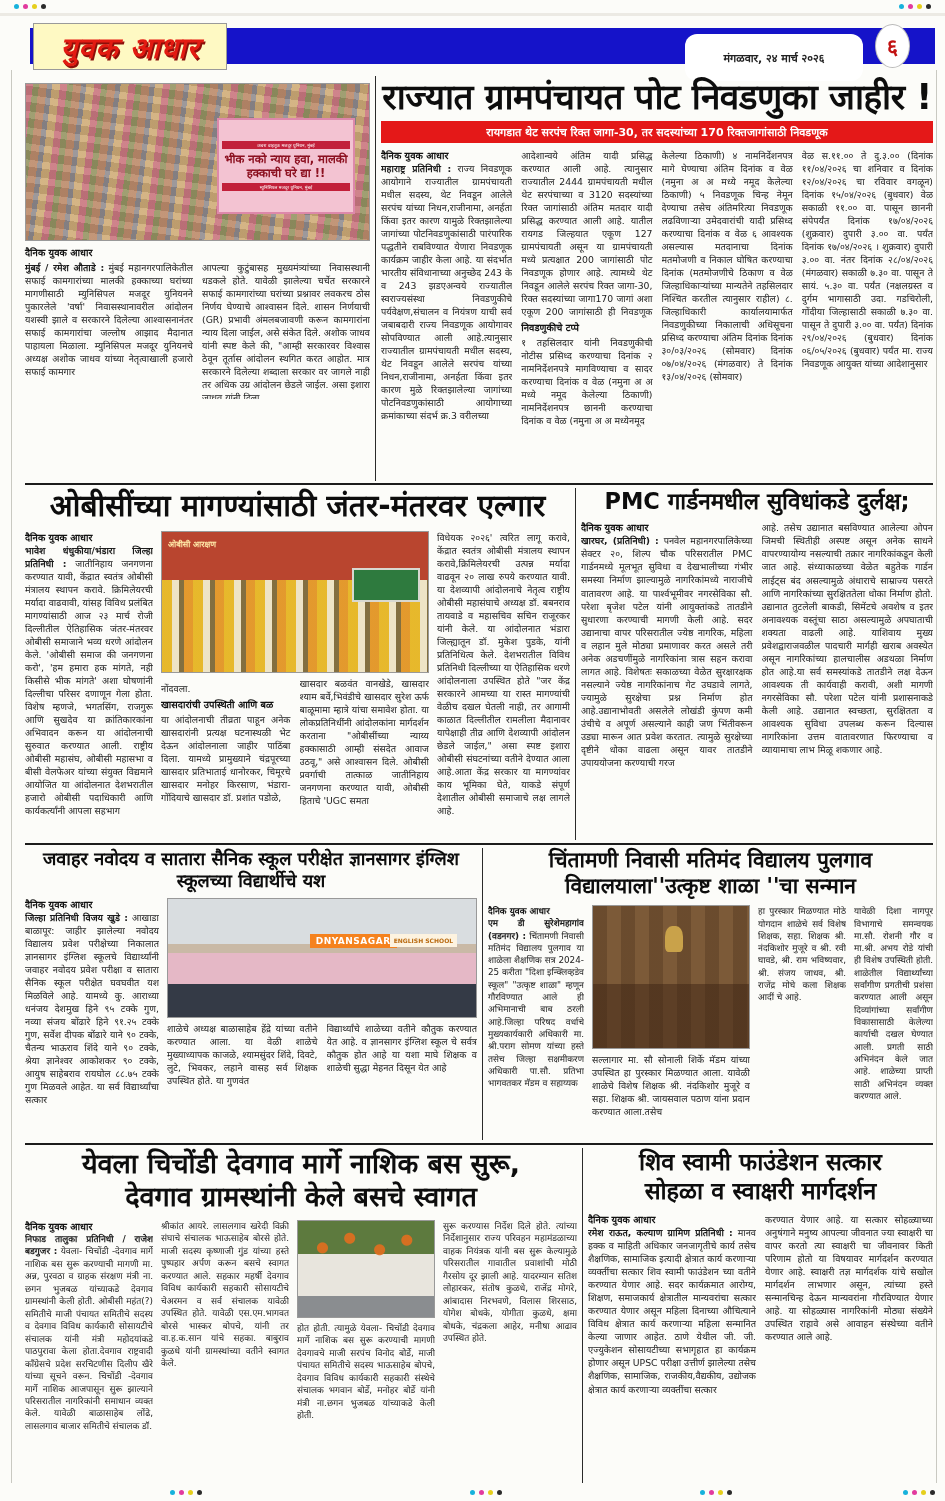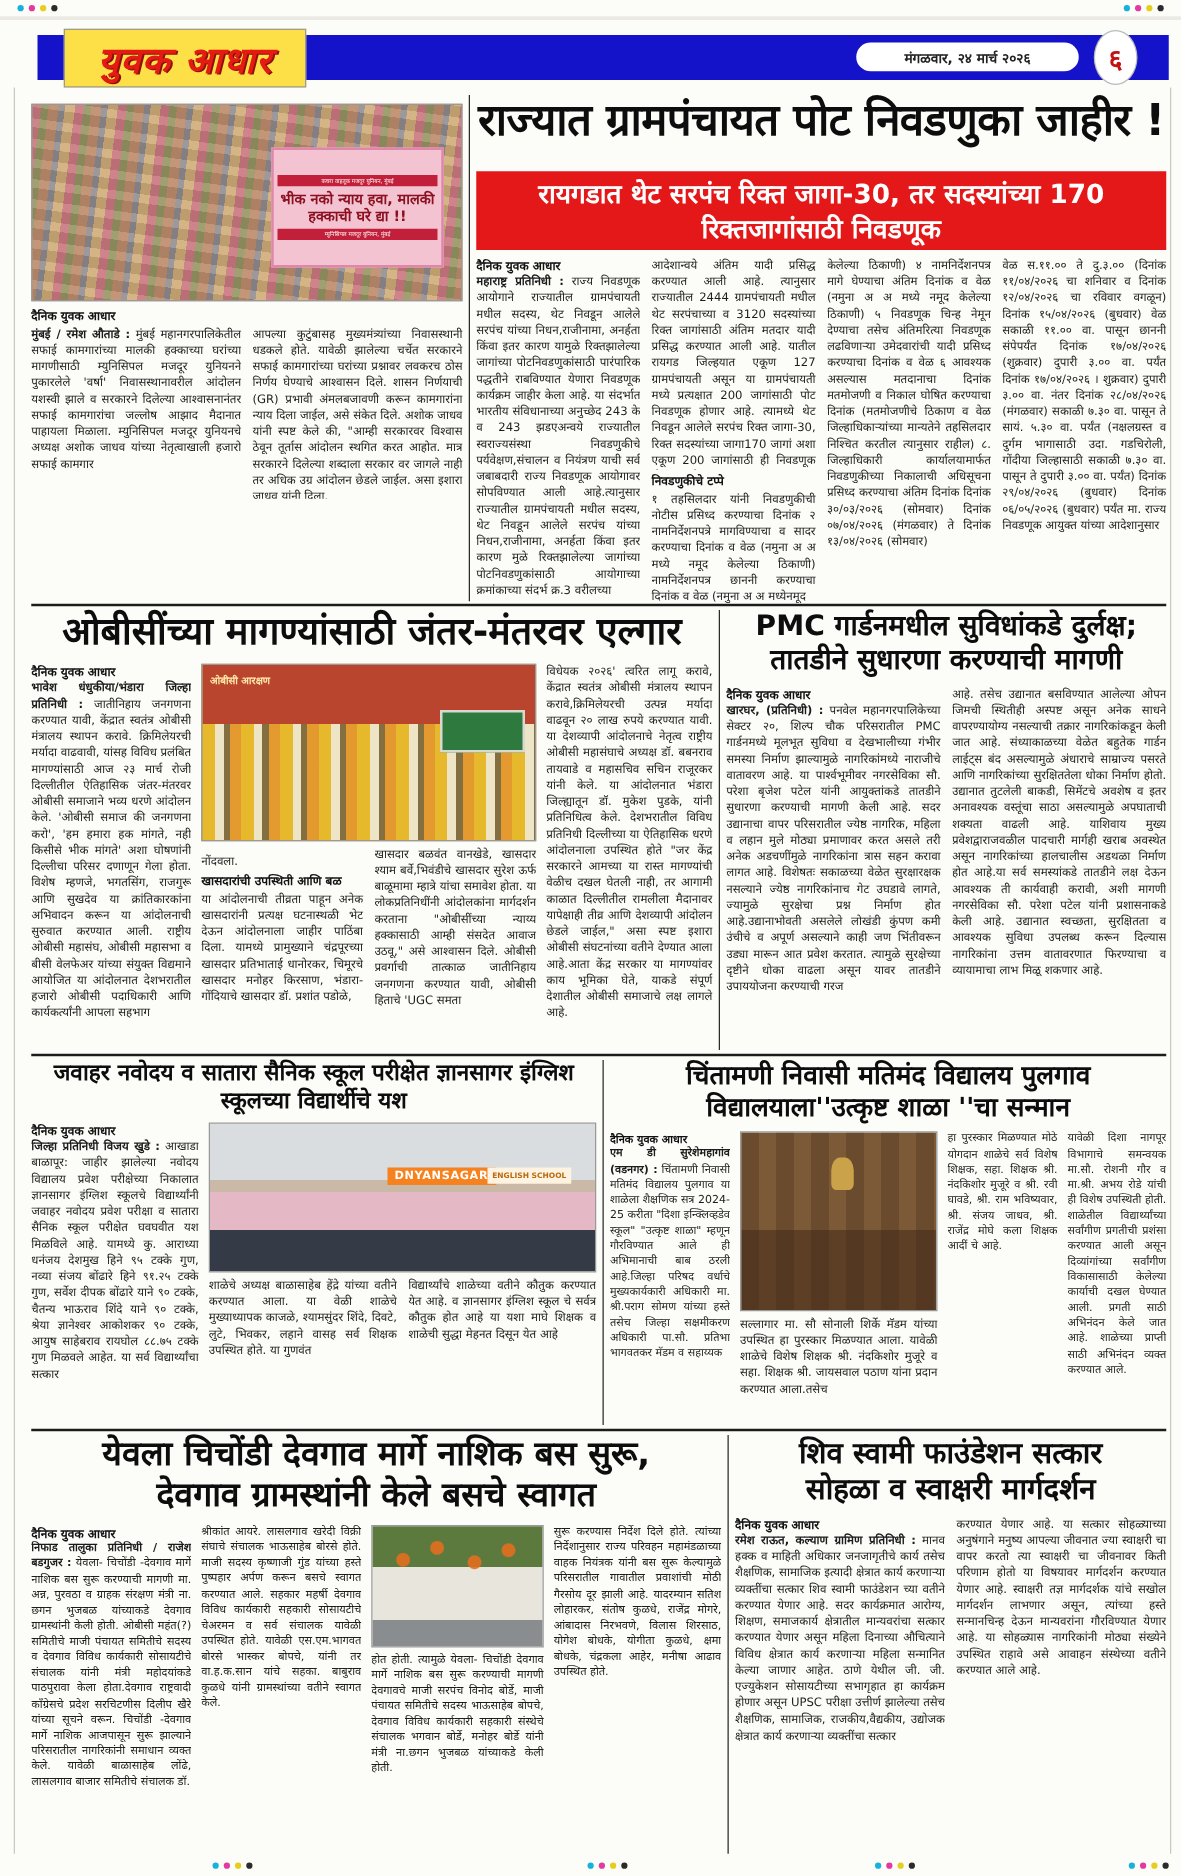--- a/index.html
+++ b/index.html
@@ -4,27 +4,27 @@
 <style>
   html,body{margin:0;padding:0;background:#e8e8e4;}
   .page{position:relative;width:945px;height:1501px;background:#fcfcf9;margin:0 auto;
         font-family:"DejaVu Sans",sans-serif;color:#111;overflow:hidden;}
   .edge{position:absolute;top:70px;bottom:18px;width:1px;background:#c9c9c2;}
   .edge.l{left:11px}.edge.r{right:8px}
 
   
   .topstrip{position:absolute;left:0;top:13px;width:945px;height:3px;background:#eceae4;}
   .masthead{position:absolute;left:30px;right:10px;top:28px;height:36px;background:#1513c9;}
-  .logo-box{position:absolute;left:3px;top:-5px;width:192px;height:45px;background:#fde047;
-            border:1px solid #9a9a9a;display:flex;align-items:center;justify-content:center;margin-left:18px;}
+  .logo-box{position:absolute;left:3px;top:-5px;width:192px;height:45px;background:#fef9c3;
+            border:1px solid #9a9a9a;display:flex;align-items:center;justify-content:center;}
   .logo-text{font-size:29px;font-weight:800;font-style:italic;color:#e31b12;
              text-shadow:1.5px 1.5px 0 #8c0f0a;letter-spacing:1px;white-space:nowrap;}
   .date-pill{position:absolute;right:72px;top:6px;min-width:158px;height:23px;background:#fff;
              border-radius:12px;display:flex;align-items:center;justify-content:center;
-             font-size:11px;font-weight:700;color:#222;padding:0 10px;}
+             font-size:11px;font-weight:700;color:#222;padding:12px 10px;}
   .page-circle{position:absolute;right:26px;top:-3px;width:33px;height:42px;background:#fff;
                border-radius:50%;display:flex;align-items:center;justify-content:center;
                font-size:21px;font-weight:800;color:#c21212;box-shadow:0 0 0 1px #bbb;}
 
   
   .band{position:absolute;left:25px;right:12px;display:flex;}
   .vrule{width:1px;background:#2a2a2a;align-self:stretch;margin:0 5px;}
   .hrule{position:absolute;left:25px;right:12px;height:2px;background:#1c1c1c;}
   h1,h2{margin:0;font-weight:800;text-align:center;color:#0d0d0d;line-height:1.22;}
   .bt{font-size:9.3px;line-height:1.4;text-align:justify;color:#1c1c1c;overflow:hidden;}
@@ -62,22 +62,22 @@
   .emblem{position:absolute;left:46%;top:14%;width:18px;height:26px;background:#c9a24a;border-radius:40% 40% 20% 20%;}
   .ph-bus{background:
      radial-gradient(circle at 18% 28%,rgba(226,110,30,.9) 0 5px,rgba(0,0,0,0) 6px),
      radial-gradient(circle at 38% 18%,rgba(226,110,30,.9) 0 5px,rgba(0,0,0,0) 6px),
      radial-gradient(circle at 60% 30%,rgba(226,110,30,.9) 0 5px,rgba(0,0,0,0) 6px),
      radial-gradient(circle at 80% 20%,rgba(226,110,30,.9) 0 5px,rgba(0,0,0,0) 6px),
      linear-gradient(180deg,#5d7a3e 0 34%,#e8e5dd 34% 78%,#8a8d90 78% 100%);}
 
   
   .h-main{font-size:35px;letter-spacing:-.5px;}
-  .red-band{background:#e41818;color:#fff;font-size:21px;font-weight:700;text-align:center;
-            padding:3px 16px 4px;margin-top:18px;}
+  .red-band{background:#e41818;color:#fff;font-size:11px;font-weight:700;text-align:center;
+            padding:3px 16px 4px;margin-top:2px;}
   .h-sweeper{font-size:23.5px;}
   .h-obc{font-size:30px;}
   .h-pmc{font-size:22.5px;}
   .h-school{font-size:18px;}
   .h-chin{font-size:21px;}
   .h-yevla{font-size:27px;}
   .h-shiv{font-size:23.5px;}
 
   
   .regrow{position:absolute;display:flex;gap:4px;}
@@ -190,21 +190,20 @@
           </div>
         </div>
         <div class="bt" style="flex:1;overflow:hidden">विधेयक २०२६' त्वरित लागू करावे, केंद्रात स्वतंत्र ओबीसी मंत्रालय स्थापन करावे,क्रिमिलेयरची उत्पन्न मर्यादा वाढवून २० लाख रुपये करण्यात यावी. या देशव्यापी आंदोलनाचे नेतृत्व राष्ट्रीय ओबीसी महासंघाचे अध्यक्ष डॉ. बबनराव तायवाडे व महासचिव सचिन राजूरकर यांनी केले. या आंदोलनात भंडारा जिल्ह्यातून डॉ. मुकेश पुडके, यांनी प्रतिनिधित्व केले. देशभरातील विविध प्रतिनिधी दिल्लीच्या या ऐतिहासिक धरणे आंदोलनाला उपस्थित होते "जर केंद्र सरकारने आमच्या या रास्त मागण्यांची वेळीच दखल घेतली नाही, तर आगामी काळात दिल्लीतील रामलीला मैदानावर यापेक्षाही तीव्र आणि देशव्यापी आंदोलन छेडले जाईल," असा स्पष्ट इशारा ओबीसी संघटनांच्या वतीने देण्यात आला आहे.आता केंद्र सरकार या मागण्यांवर काय भूमिका घेते, याकडे संपूर्ण देशातील ओबीसी समाजाचे लक्ष लागले आहे.</div>
       </div>
     </article>
 
     <div class="vrule"></div>
 
     <article style="flex:1">
       <h2 class="h-pmc">PMC गार्डनमधील सुविधांकडे दुर्लक्ष;</h2>
-      <h2 class="h-pmc">तातडीने सुधारणा करण्याची मागणी</h2>
       <div class="cols" style="margin-top:6px;height:268px">
         <div class="col">
           <div class="byl">दैनिक युवक आधार</div>
           <div class="bt" style="height:250px">
             <span class="dl">खारघर, (प्रतिनिधी) :</span>
             <span>पनवेल महानगरपालिकेच्या सेक्टर २०, शिल्प चौक परिसरातील PMC गार्डनमध्ये मूलभूत सुविधा व देखभालीच्या गंभीर समस्या निर्माण झाल्यामुळे नागरिकांमध्ये नाराजीचे वातावरण आहे. या पार्श्वभूमीवर नगरसेविका सौ. परेशा बृजेश पटेल यांनी आयुक्तांकडे तातडीने सुधारणा करण्याची मागणी केली आहे. सदर उद्यानाचा वापर परिसरातील ज्येष्ठ नागरिक, महिला व लहान मुले मोठ्या प्रमाणावर करत असले तरी अनेक अडचणींमुळे नागरिकांना त्रास सहन करावा लागत आहे. विशेषतः सकाळच्या वेळेत सुरक्षारक्षक नसल्याने ज्येष्ठ नागरिकांनाच गेट उघडावे लागते, ज्यामुळे सुरक्षेचा प्रश्न निर्माण होत आहे.उद्यानाभोवती असलेले लोखंडी कुंपण कमी उंचीचे व अपूर्ण असल्याने काही जण भिंतीवरून उड्या मारून आत प्रवेश करतात. त्यामुळे सुरक्षेच्या दृष्टीने धोका वाढला असून यावर तातडीने उपाययोजना करण्याची गरज</span>
           </div>
         </div>
         <div class="col bt">आहे. तसेच उद्यानात बसविण्यात आलेल्या ओपन जिमची स्थितीही अस्पष्ट असून अनेक साधने वापरण्यायोग्य नसल्याची तक्रार नागरिकांकडून केली जात आहे. संध्याकाळच्या वेळेत बहुतेक गार्डन लाईट्स बंद असल्यामुळे अंधाराचे साम्राज्य पसरते आणि नागरिकांच्या सुरक्षिततेला धोका निर्माण होतो. उद्यानात तुटलेली बाकडी, सिमेंटचे अवशेष व इतर अनावश्यक वस्तूंचा साठा असल्यामुळे अपघाताची शक्यता वाढली आहे. याशिवाय मुख्य प्रवेशद्वाराजवळील पादचारी मार्गही खराब अवस्थेत असून नागरिकांच्या हालचालीस अडथळा निर्माण होत आहे.या सर्व समस्यांकडे तातडीने लक्ष देऊन आवश्यक ती कार्यवाही करावी, अशी मागणी नगरसेविका सौ. परेशा पटेल यांनी प्रशासनाकडे केली आहे. उद्यानात स्वच्छता, सुरक्षितता व आवश्यक सुविधा उपलब्ध करून दिल्यास नागरिकांना उत्तम वातावरणात फिरण्याचा व व्यायामाचा लाभ मिळू शकणार आहे.</div>
       </div>

